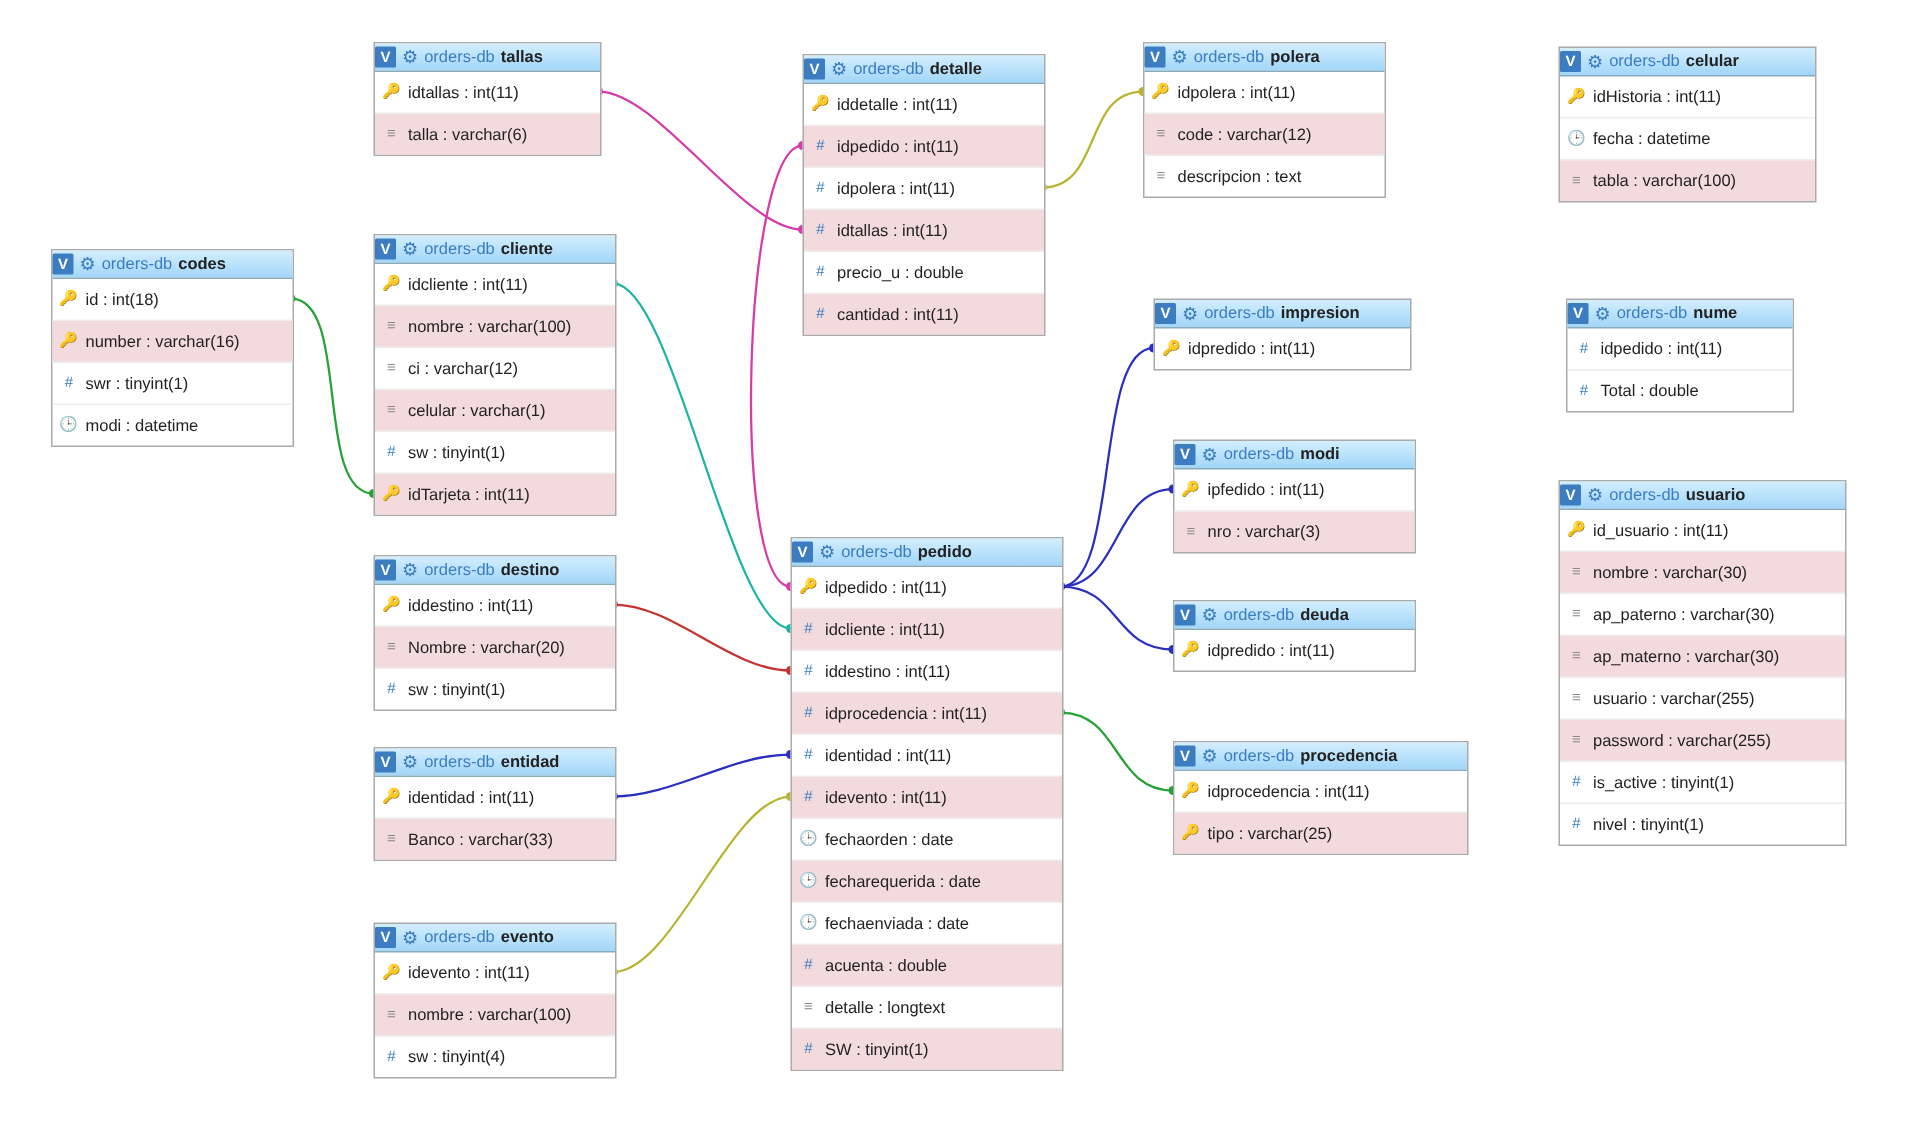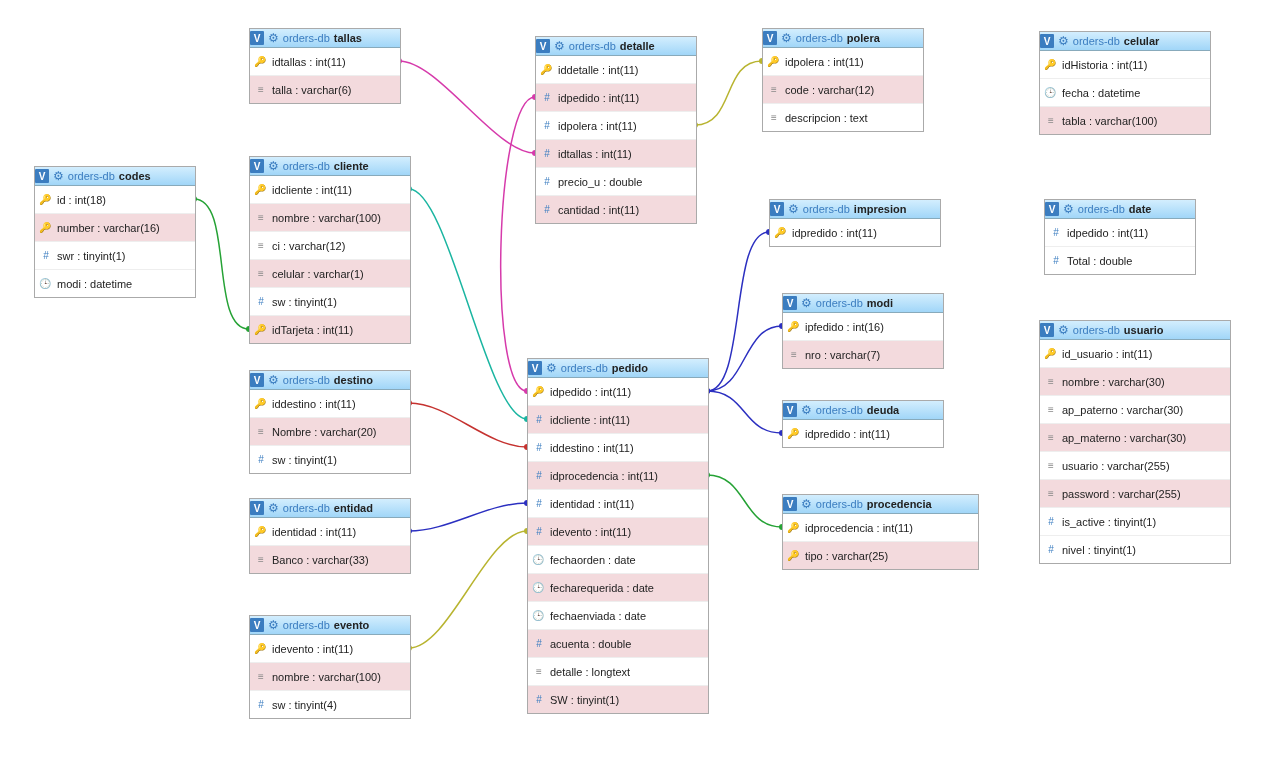--- a/index.html
+++ b/index.html
@@ -312,25 +312,25 @@
     </div>
     <div class="tbl" style="left: 782px; top: 293px; width: 160px;">
       <div class="hdr">
         <span class="v">v</span>
         <span class="gear">⚙</span>
         <span class="db">orders-db</span>
         <span class="tname">modi</span>
       </div>
       <div class="row">
         <span class="ico key">🔑</span>
-        <span class="col">ipfedido : int(16)</span>
-      </div>
-      <div class="row odd">
-        <span class="ico txt">≡</span>
-        <span class="col">nro : varchar(7)</span>
+        <span class="col">ipfedido : int(11)</span>
+      </div>
+      <div class="row odd">
+        <span class="ico txt">≡</span>
+        <span class="col">nro : varchar(3)</span>
       </div>
     </div>
     <div class="tbl" style="left: 782px; top: 400px; width: 160px;">
       <div class="hdr">
         <span class="v">v</span>
         <span class="gear">⚙</span>
         <span class="db">orders-db</span>
         <span class="tname">deuda</span>
       </div>
       <div class="row">
@@ -372,21 +372,21 @@
       <div class="row odd">
         <span class="ico txt">≡</span>
         <span class="col">tabla : varchar(100)</span>
       </div>
     </div>
     <div class="tbl" style="left: 1044px; top: 199px; width: 150px;">
       <div class="hdr">
         <span class="v">v</span>
         <span class="gear">⚙</span>
         <span class="db">orders-db</span>
-        <span class="tname">date</span>
+        <span class="tname">nume</span>
       </div>
       <div class="row">
         <span class="ico hash">#</span>
         <span class="col">idpedido : int(11)</span>
       </div>
       <div class="row">
         <span class="ico hash">#</span>
         <span class="col">Total : double</span>
       </div>
     </div>

